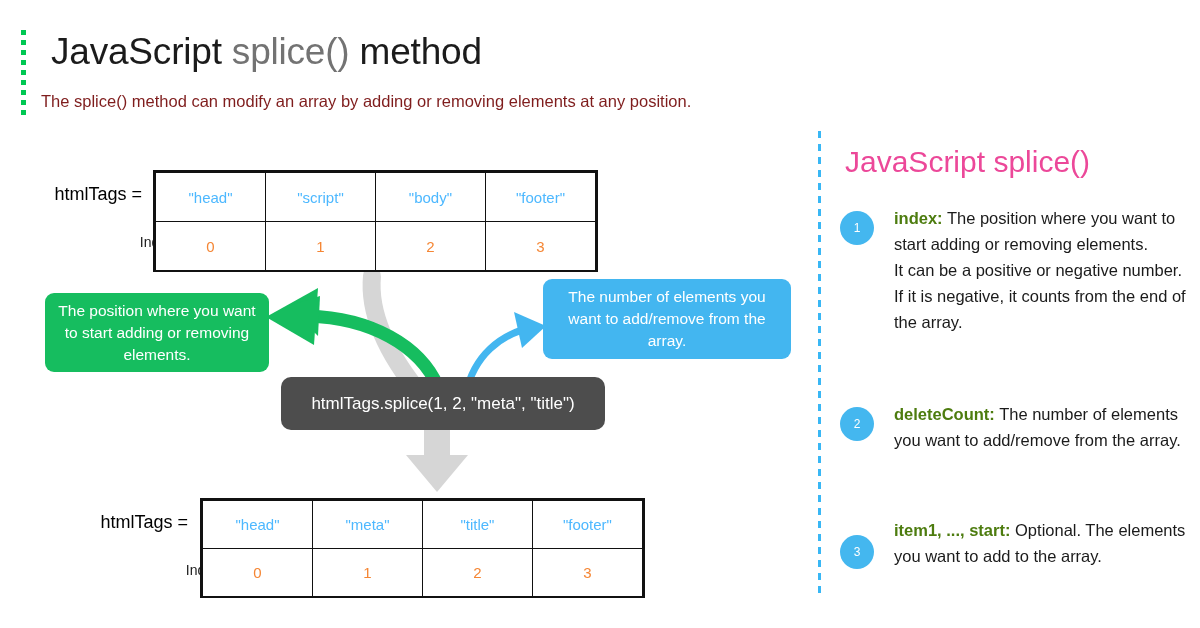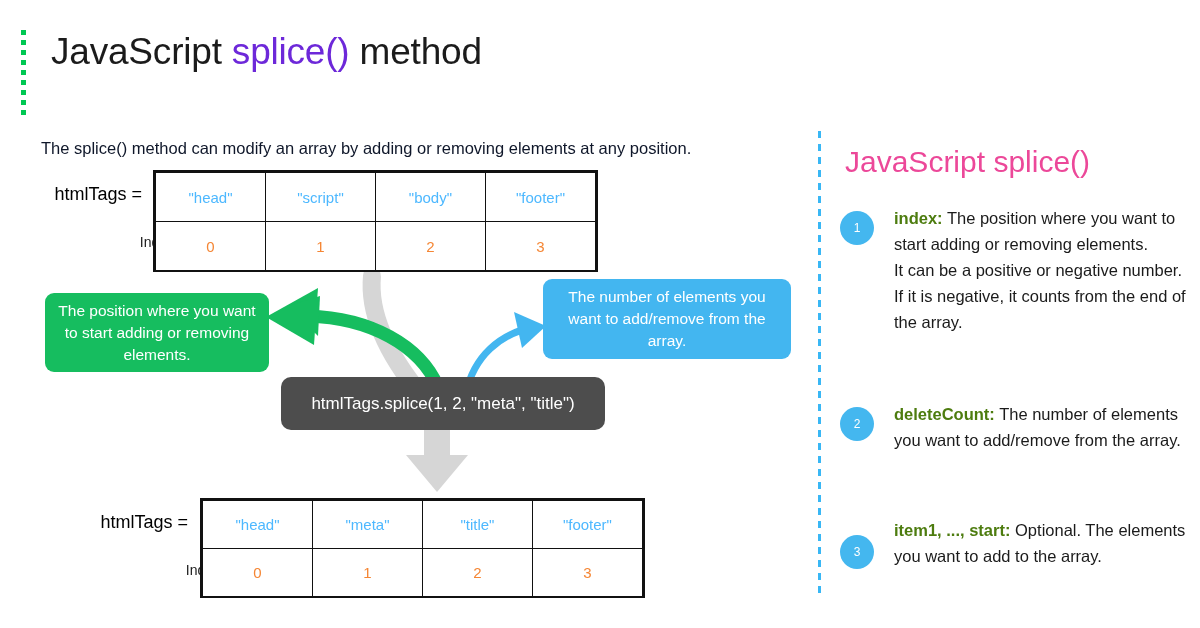--- a/index.html
+++ b/index.html
@@ -18,24 +18,24 @@
     position: absolute; left: 21px; top: 30px;
     width: 5px; height: 86px;
     background-image: linear-gradient(to bottom, #00c853 0px, #00c853 5px, rgba(0,0,0,0) 5px, rgba(0,0,0,0) 10px);
     background-size: 5px 10px;
   }
   .title {
     position: absolute; left: 51px; top: 29px;
     font-size: 37px; line-height: 46px; color: #1b1b1b;
     letter-spacing: -0.2px; white-space: nowrap;
   }
-  .title .accent { color: #6d28d9; }
+  .title .accent { color: #737373; }
   .subtitle {
     position: absolute; left: 41px; top: 90px;
-    font-size: 16.5px; line-height: 22px; color: #0f172a; white-space: nowrap; margin-top: 47px;
+    font-size: 16.5px; line-height: 22px; color: #7f1d1d; white-space: nowrap;
   }
 
   
   .arrows { position: absolute; left: 0; top: 0; width: 1200px; height: 628px; pointer-events: none; }
 
   
   .tbl { position: absolute; border: 2.5px solid #111; border-collapse: collapse; background: #fff; }
   .tbl table { border-collapse: collapse; width: 100%; height: 100%; }
   .tbl td {
     border: 1.6px solid #111; text-align: center; vertical-align: middle;

